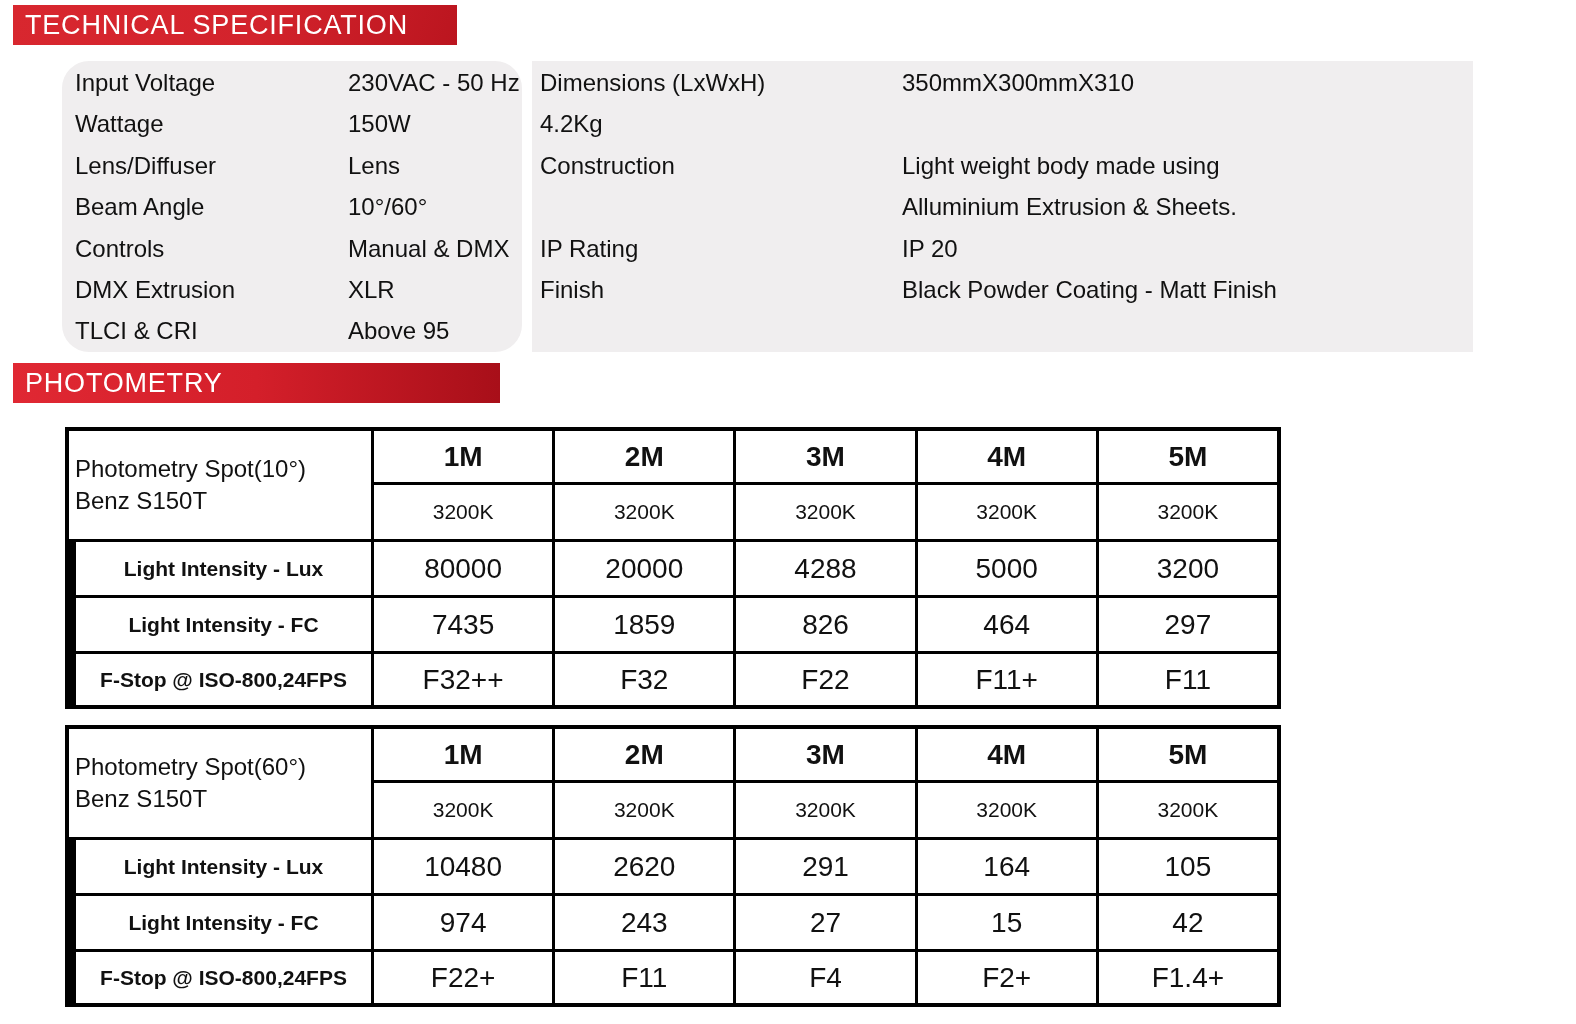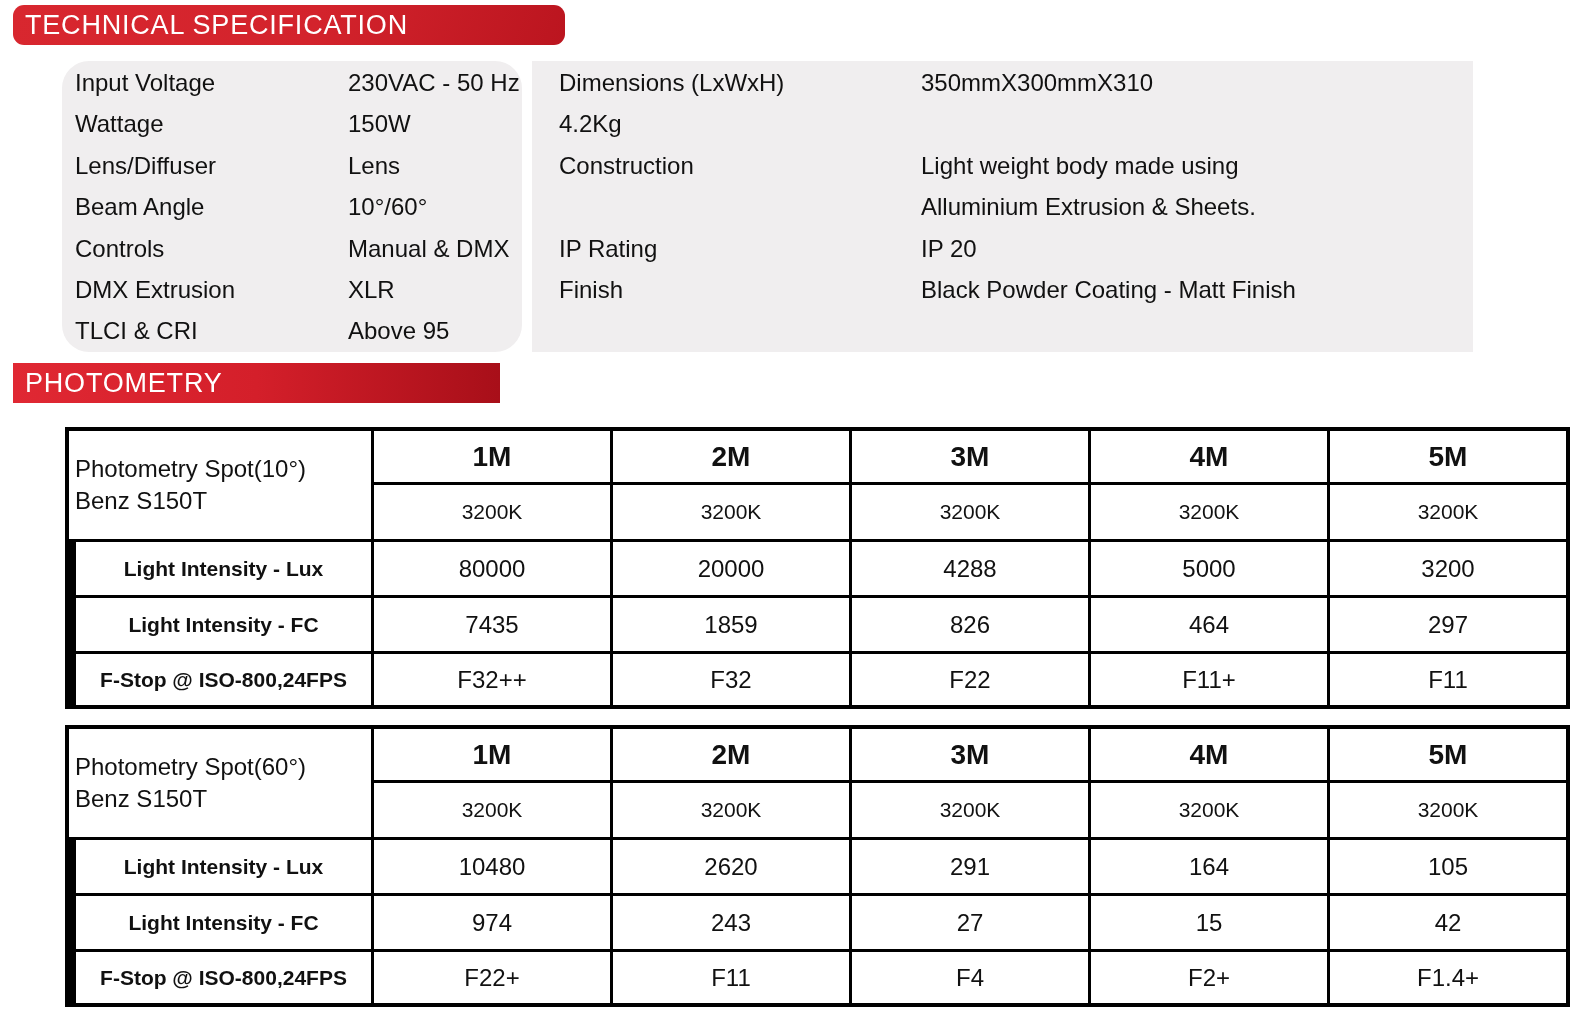--- a/index.html
+++ b/index.html
@@ -18,23 +18,22 @@
     display: flex;
     align-items: center;
     padding-left: 12px;
     color: #ffffff;
     font-size: 27px;
     font-weight: 500;
     letter-spacing: 0.8px;
   }
   .bar-techspec {
     margin: 5px 0 0 13px;
-    width: 552px;
+    width: 444px;
     background: linear-gradient(110deg, #d8272f 0%, #d3232c 55%, #bb151f 100%);
-    border-radius: 11px;
   }
   .bar-photometry {
     margin: 11px 0 17px 13px;
     width: 487px;
     background: linear-gradient(90deg, #e02833 0%, #d41f2a 50%, #a80f19 100%);
   }
 
   
   .spec-wrap {
     display: flex;
@@ -43,30 +42,30 @@
   }
   .spec-panel {
     background: #f0eeef;
     height: 291px;
     padding-top: 1px;
   }
   .spec-panel.left  { width: 460px; border-radius: 27px; }
   .spec-panel.right { width: 941px; }
   .spec-row { display: flex; line-height: 41.4px; font-size: 24px; font-weight: 500; }
   .spec-panel.left  .spec-row { padding-left: 13px; }
-  .spec-panel.right .spec-row { padding-left: 8px; margin-left: 19px; }
+  .spec-panel.right .spec-row { padding-left: 8px; }
   .spec-label { flex: 0 0 auto; }
   .spec-panel.left  .spec-label { width: 273px; }
   .spec-panel.right .spec-label { width: 362px; }
   .spec-value { white-space: pre-line; }
 
   
   .ptable {
     margin-left: 65px;
-    width: 1505px;
+    width: 1216px;
     border: 4px solid #000000;
     background: #000000;
     display: grid;
     grid-template-columns: 302px repeat(5, 1fr);
     grid-template-rows: 51px 54px 53px 53px 51px;
     gap: 3px;
   }
   .ptable.first  { margin-top: 24px; }
   .ptable.second { margin-top: 16px; }
   .cell {
@@ -82,21 +81,21 @@
     align-items: flex-start;
     justify-content: center;
     padding-left: 6px;
     text-align: left;
     font-size: 24px;
     line-height: 1.35;
   }
   .cell.mhead  { font-size: 28px; font-weight: 600; }
   .cell.khead  { font-size: 21px; }
   .cell.rlabel { font-size: 21px; font-weight: bold; margin-left: 7px; }
-  .cell.val    { font-size: 24px; }
+  .cell.val    { font-size: 28px; }
 </style>
 </head>
 <body>
 
 <div class="red-bar bar-techspec">
   <span>TECHNICAL SPECIFICATION</span>
 </div>
 
 <div class="spec-wrap">
   <div class="spec-panel left">

